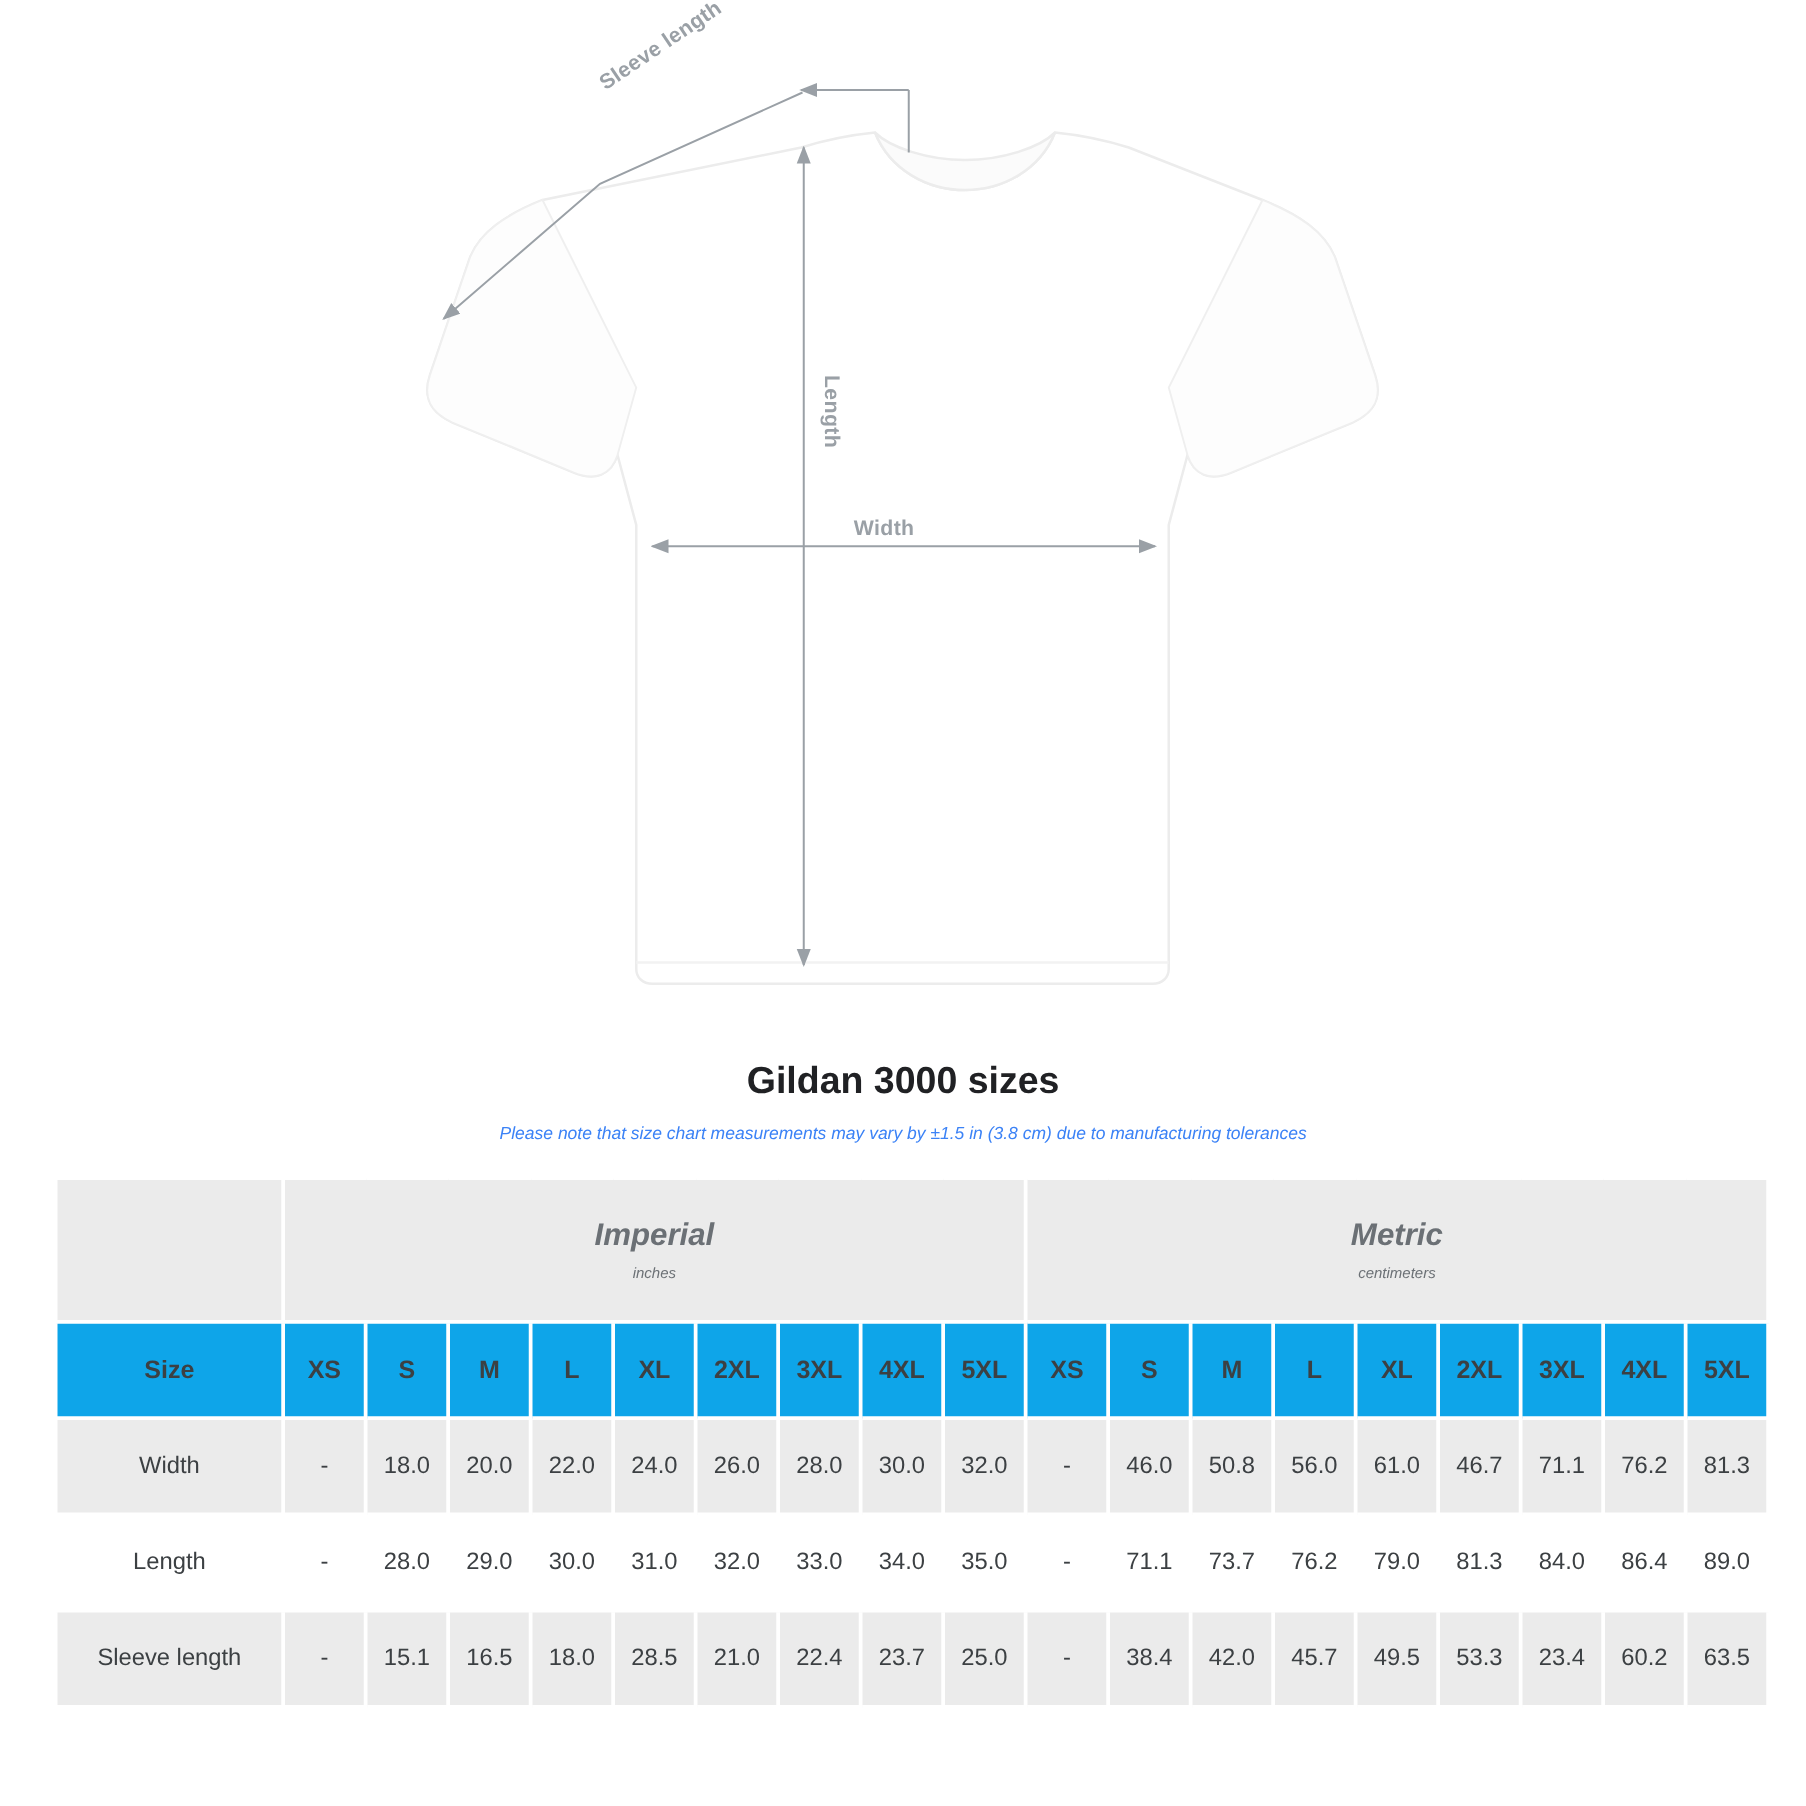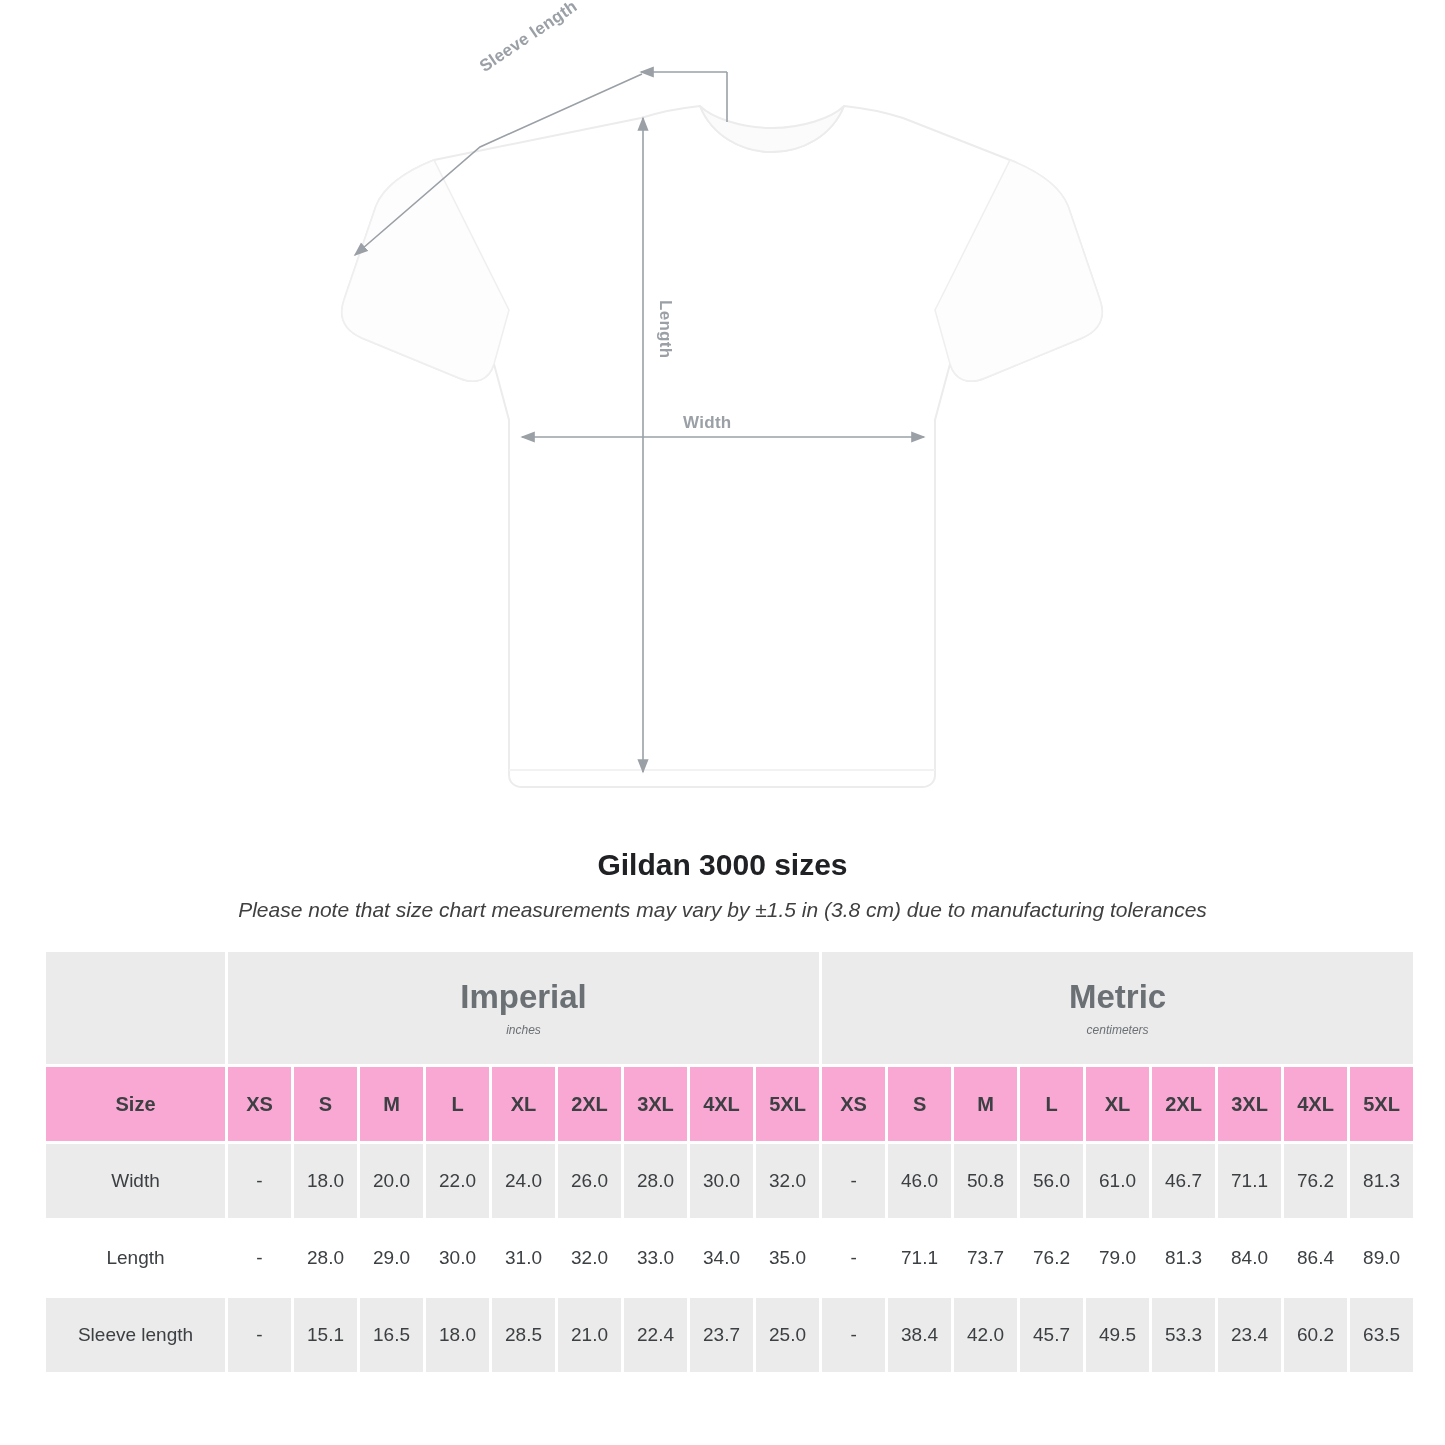--- a/index.html
+++ b/index.html
@@ -63,23 +63,23 @@
     text-align: center;
     margin-top: 18px;
   }
   .chart-title {
     font-size: 30px;
     font-weight: bold;
     color: #202124;
     margin: 0;
   }
   .chart-note {
-    font-size: 21px;
+    font-size: 14px;
     font-style: italic;
-    color: #404040;
+    color: #3b82f6;
     margin-top: 16px;
   }
 
   
   .table-wrap {
     margin: 27px 43px 0 43px;
   }
   table.size-table {
     border-collapse: collapse;
     width: 1359px;
@@ -93,21 +93,22 @@
     color: #3c4043;
     border: 3px solid #ffffff;
     font-weight: normal;
   }
   .unit-head {
     background: #ebebeb;
     height: 112px;
     padding: 0;
   }
   .unit-head .unit-name {
-    font-size: 33px;
+    font-size: 25px;
+    font-style: italic;
     font-weight: bold;
     color: #6b7075;
     line-height: 1.1;
   }
   .unit-head .unit-sub {
     font-size: 12px;
     font-style: italic;
     color: #6b7075;
     margin-top: 8px;
   }
@@ -116,21 +117,21 @@
     font-weight: bold;
     font-size: 20px;
     color: #3c4043;
     width: 182px;
   }
   .row-head-cell.alt {
     background: #ebebeb;
   }
   tr.r-size td {
     height: 72px;
-    background: #f9a8d4;
+    background: #0ea5e9;
     font-weight: bold;
     font-size: 20px;
   }
   tr.r-width td {
     height: 72px;
     background: #ebebeb;
   }
   tr.r-length td {
     height: 72px;
     background: #ffffff;

